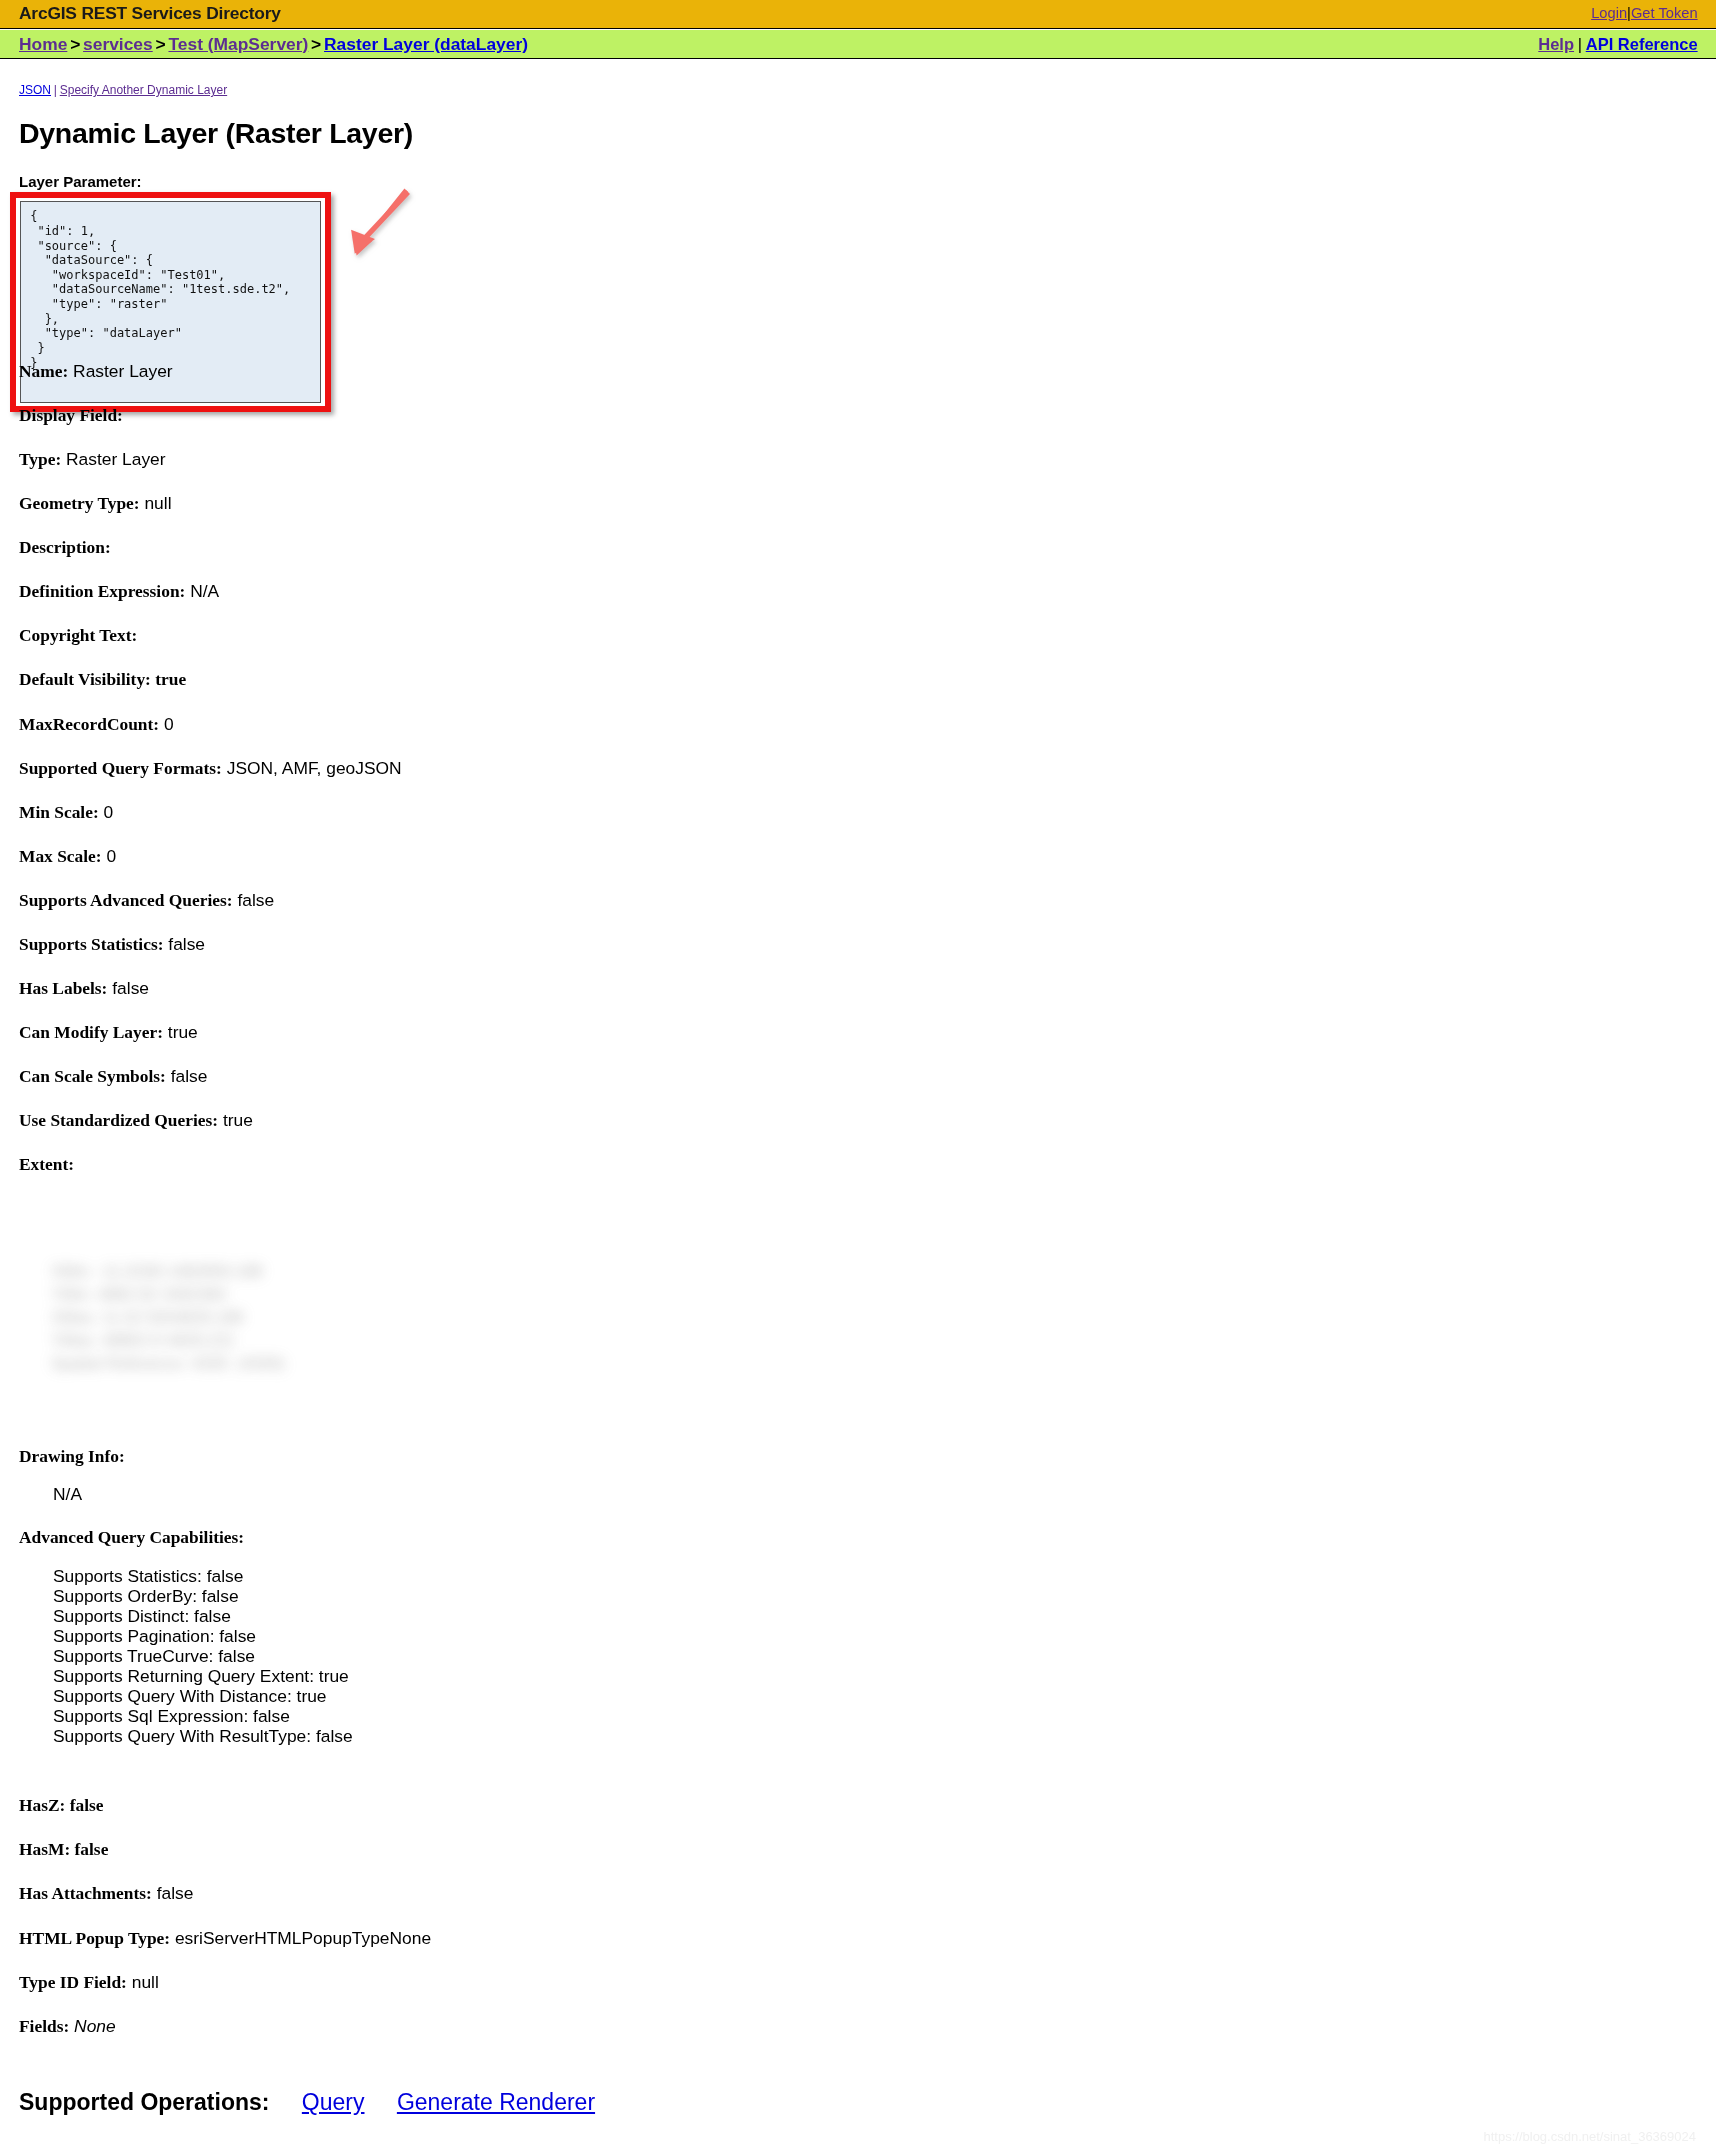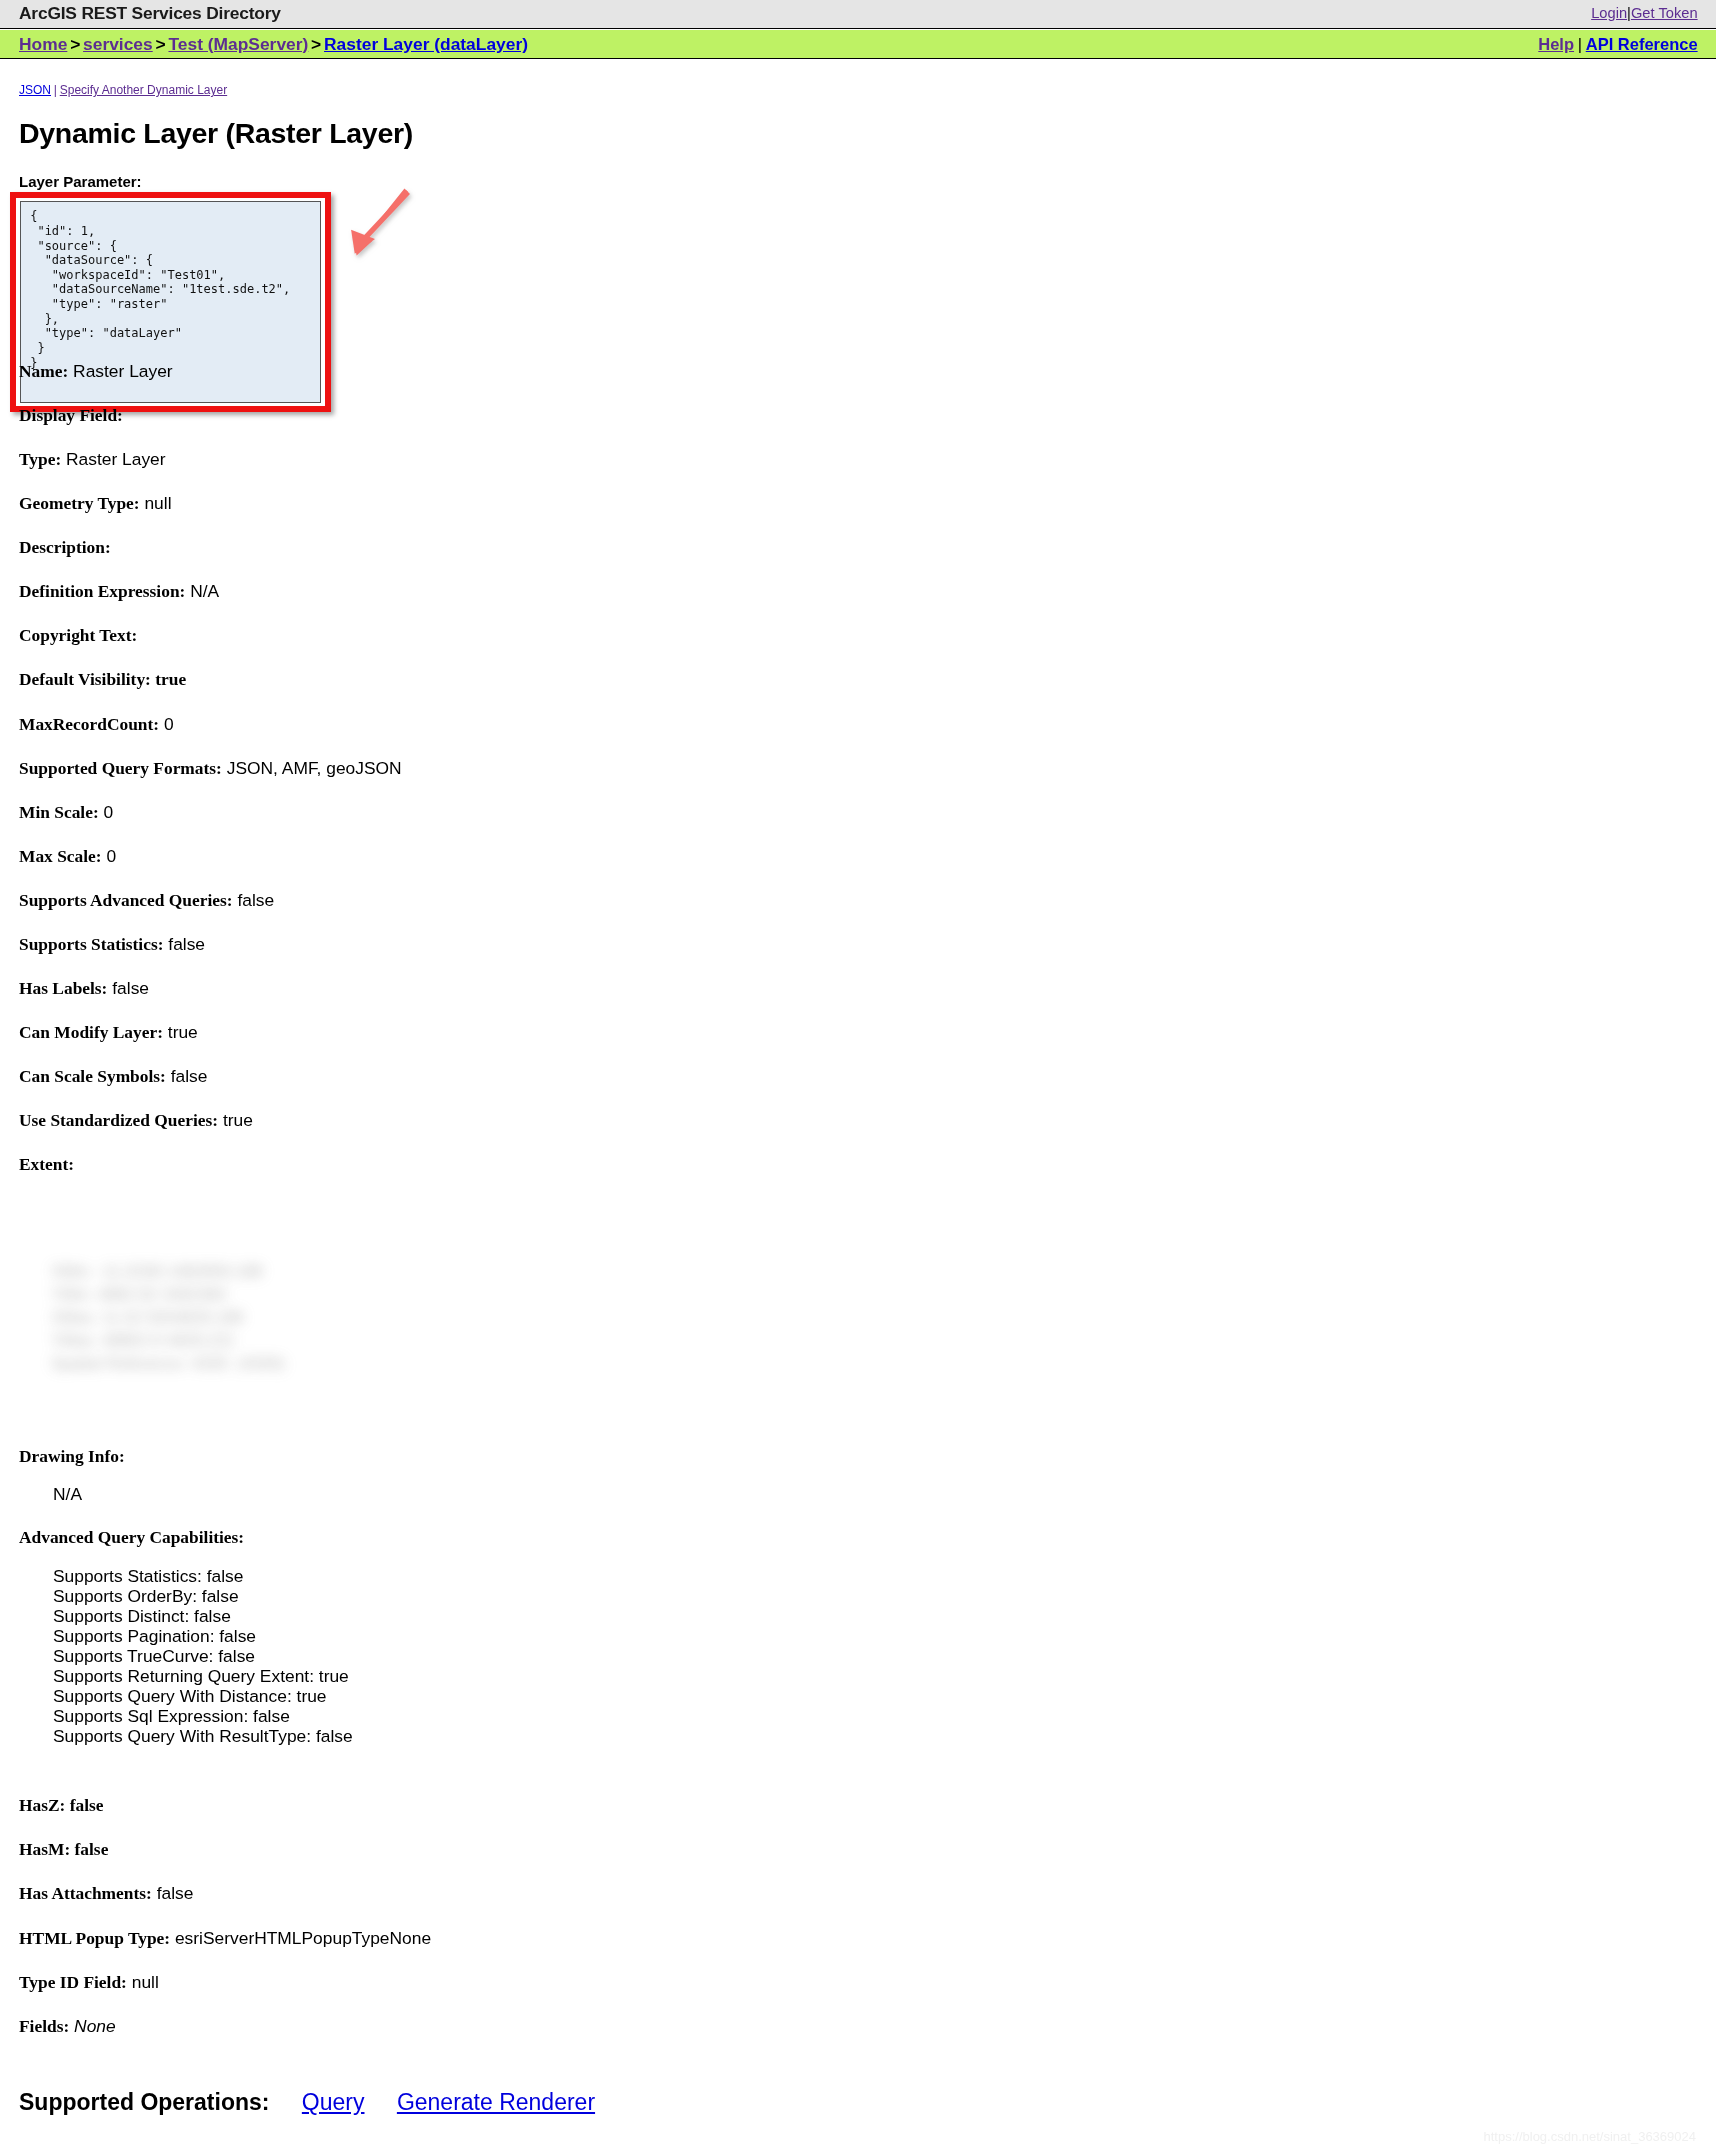--- a/index.html
+++ b/index.html
@@ -18,21 +18,21 @@
   }
 
   
   #topbar {
     position: absolute;
     left: 0; top: 0;
     width: 1716px;
     height: 28.5px;
     border-bottom: 1.8px solid #000000;
     box-sizing: border-box;
-    background: #e5e5e5;
+    background: #eab308;
   }
   #app-title {
     position: absolute;
     left: 19px; top: 2.8px;
     font-size: 17.4px;
     font-weight: bold;
     color: #1a1a1a;
     letter-spacing: -0.2px;
     white-space: nowrap;
   }

